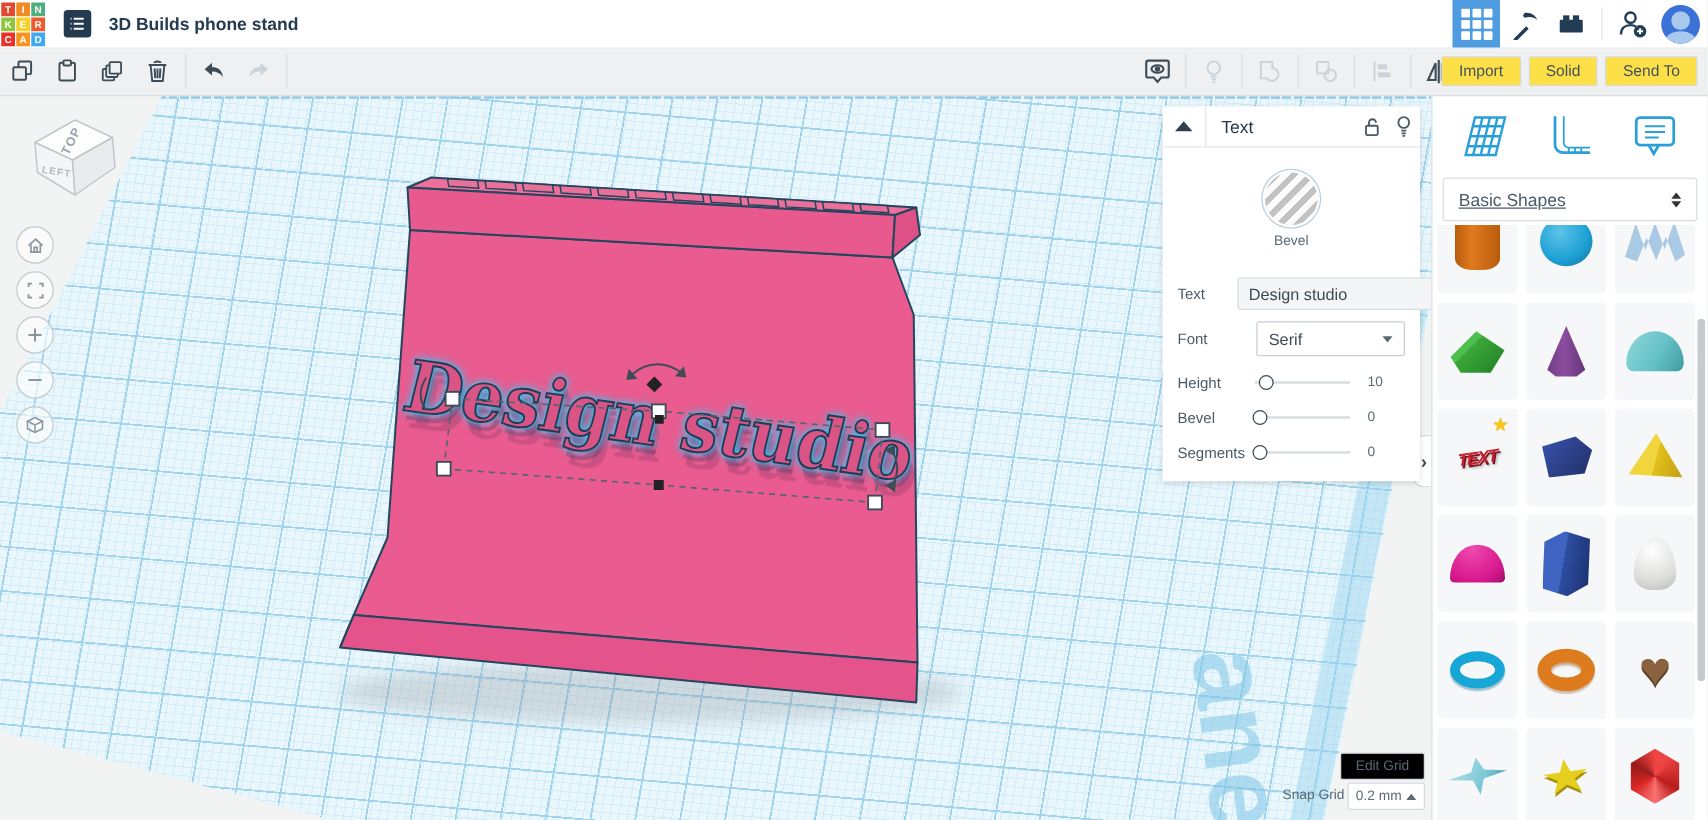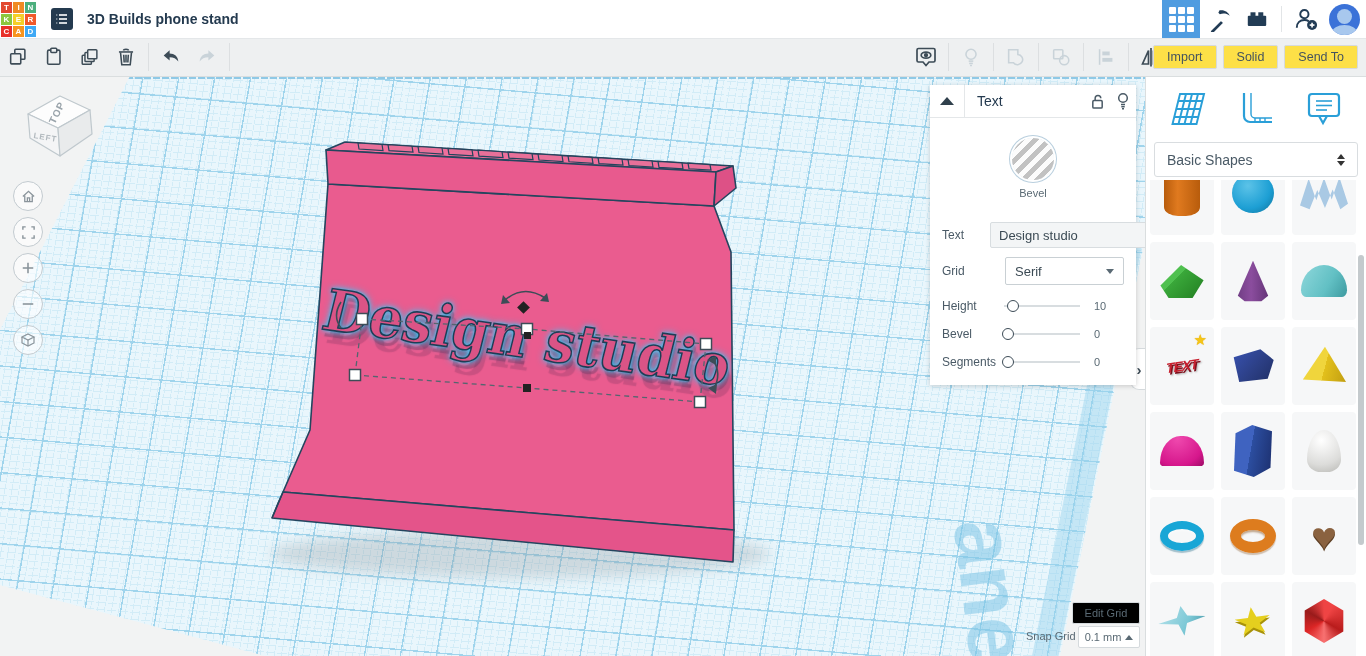--- a/index.html
+++ b/index.html
@@ -108,21 +108,21 @@
   .knob{position:absolute;top:-5px;width:10px;height:10px;border:1.5px solid #3d4c57;
     background:#fff;border-radius:50%;cursor:pointer;}
   .fld-val{margin-left:auto;width:30px;text-align:left;font-size:11px;color:#5a6a74;}
   
   .shapes-panel{position:absolute;right:0;top:76px;width:220px;height:580px;background:#fff;
     border-left:1px solid #dadedf;z-index:50;}
   .sp-icons{display:flex;justify-content:space-between;padding:12px 20px 10px;}
   .sp-iconbtn{width:44px;height:42px;display:flex;align-items:center;justify-content:center;cursor:pointer;}
   .sp-dropdown{margin:2px 8px 0;height:33px;border:1px solid #d9dde0;border-radius:3px;
     display:flex;align-items:center;justify-content:space-between;padding:0 12px;
-    font-size:14px;color:#4a5a66;cursor:pointer;}
+    font-size:14px;color:#4a5a66;cursor:pointer;text-decoration:underline;}
   .updown{display:flex;flex-direction:column;gap:2px;}
   .updown i{display:block;width:0;height:0;border-left:4px solid transparent;border-right:4px solid transparent;}
   .updown .u{border-bottom:5px solid #333;} .updown .d{border-top:5px solid #333;}
   .shape-grid{position:absolute;top:104px;left:0;right:0;bottom:0;overflow:hidden;}
   .shape-flex{display:flex;flex-wrap:wrap;gap:7px;padding:0 4px;position:relative;top:-23px;}
   .cell{position:relative;width:64px;height:78px;background:#f6f7f8;border-radius:4px;
     display:flex;align-items:center;justify-content:center;cursor:pointer;}
   .scroll-thumb{position:absolute;right:2px;top:179px;width:6px;height:290px;
     background:#c4cacd;border-radius:3px;cursor:pointer;}
   
@@ -451,21 +451,21 @@
         <polygon points="8,2 14,5 8,8 2,5"></polygon>
           <polyline points="2,5 2,11 8,14 14,11 14,5"></polyline>
           <line x1="8" y1="8" x2="8" y2="14"></line>
         </svg>
     </div>
   </div>
 
   <div class="editgrid">Edit Grid</div>
   <div class="snapgrid-label">Snap Grid</div>
   <div class="snapgrid">
-    <span>0.1 mm</span>
+    <span>0.2 mm</span>
     <span class="caret-up"></span>
   </div>
 </div>
 
 <div class="panel-tab">
     <span>›</span>
   </div>
 
 <div class="text-panel">
   <div class="tp-header">
@@ -493,21 +493,21 @@
       <div class="mat-card">
         <div class="circ circ-hole"></div>
         <div class="mat-label">Bevel</div>
       </div>
     </div>
     <div class="fld-row">
       <div class="fld-label">Text</div>
       <input class="tp-input" type="text" value="Design studio" style="">
     </div>
     <div class="fld-row">
-      <div class="fld-label">Grid</div>
+      <div class="fld-label">Font</div>
       <div class="tp-select">
         <span>Serif</span>
         <span class="caret-down"></span>
       </div>
     </div>
     <div class="fld-row" style="margin-top:14px;">
       <div class="fld-label">Height</div>
       <div class="slider">
           <div class="knob" style="left:3px;"></div>
         </div>

